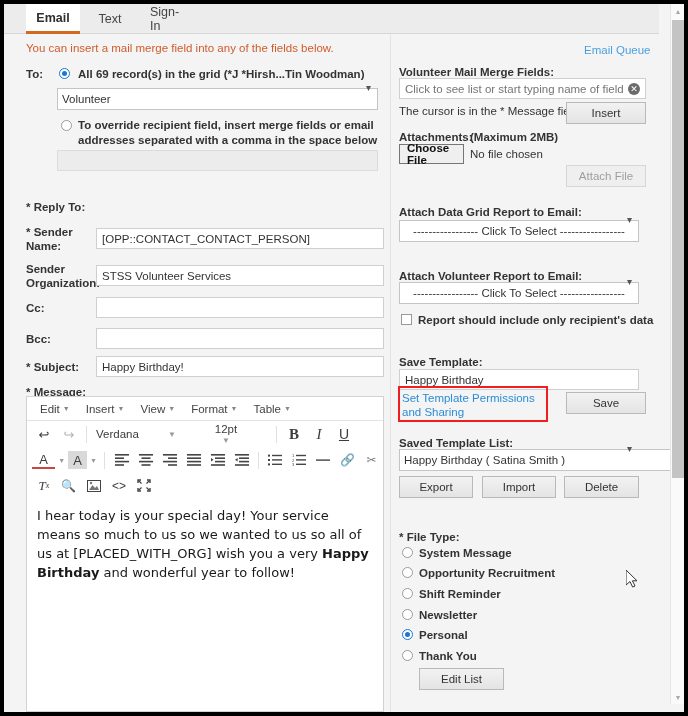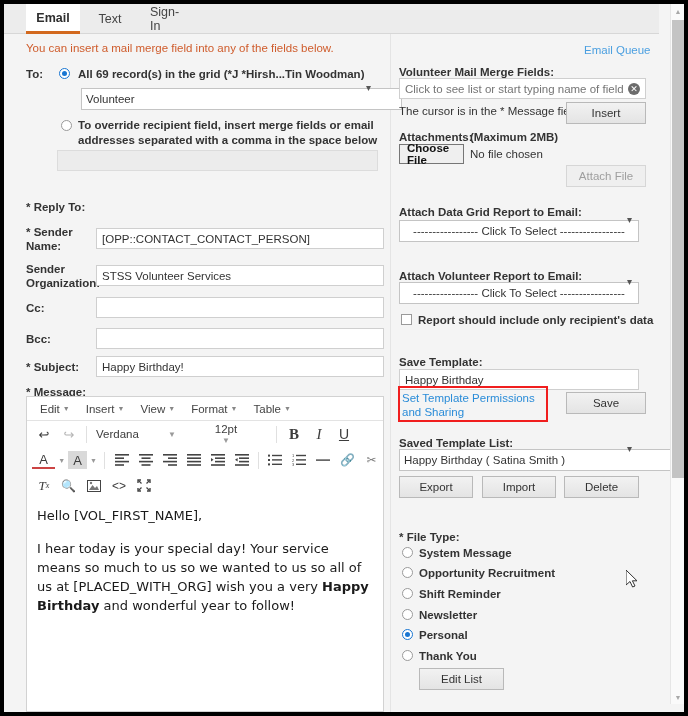--- a/index.html
+++ b/index.html
@@ -220,21 +220,21 @@
   <div class="notice">You can insert a mail merge field into any of the fields below.</div>
 
   <div class="divider-v"></div>
 
   <div class="lbl" style="left:22px;top:63px;">To:</div>
 
   <div class="radio on" style="left:55px;top:64px;"></div>
   <div class="lbl" style="left:74px;top:63px;width:300px;">All 69 record(s) in the grid (*J *Hirsh...Tin Woodman)</div>
 
   <div class="selwrap" style="left:53px;top:84px;width:321px;">
-    <select class="sel" style="left:0;top:0;width:321px;margin-left:24px;">
+    <select class="sel" style="left:0;top:0;width:321px;">
       <option>Volunteer</option>
     </select>
     <span class="chev">▾</span>
   </div>
 
   <div class="radio" style="left:57px;top:116px;"></div>
   <div class="lbl" style="left:74px;top:129px;width:300px;">addresses separated with a comma in the space below</div>
   <div class="lbl" style="left:74px;top:114px;width:300px;">To override recipient field, insert merge fields or email</div>
 
   <input class="tb disabled" style="left: 53px; top: 146px; width: 321px;" disabled="" value="">
@@ -425,21 +425,20 @@
               <line x1="1.5" y1="1.5" x2="4.5" y2="4.5"></line>
               <line x1="12.5" y1="1.5" x2="9.5" y2="4.5"></line>
               <line x1="12.5" y1="11.5" x2="9.5" y2="8.5"></line>
               <line x1="1.5" y1="11.5" x2="4.5" y2="8.5"></line>
             </g>
           </svg>
       </div>
     </div>
 
     <div id="body-area">
-      <p>Hello [VOL_FIRST_NAME],</p>
       <p><span>I hear today is your special day! Your service means so much to us so we wanted to us so all of us at [PLACED_WITH_ORG] wish you a very </span><b>Happy Birthday</b><span> and wonderful year to follow!</span></p>
     </div>
   </div>
 
   <div class="link" style="position:absolute;left:580px;top:40px;">Email Queue</div>
 
   <div class="lbl" style="left:395px;top:61px;">Volunteer Mail Merge Fields:</div>
   <input class="tb" style="left: 395px; top: 74px; width: 247px;" placeholder="Click to see list or start typing name of field">
   <div class="clearicon" style="left:624px;top:79px;">✕</div>
 

